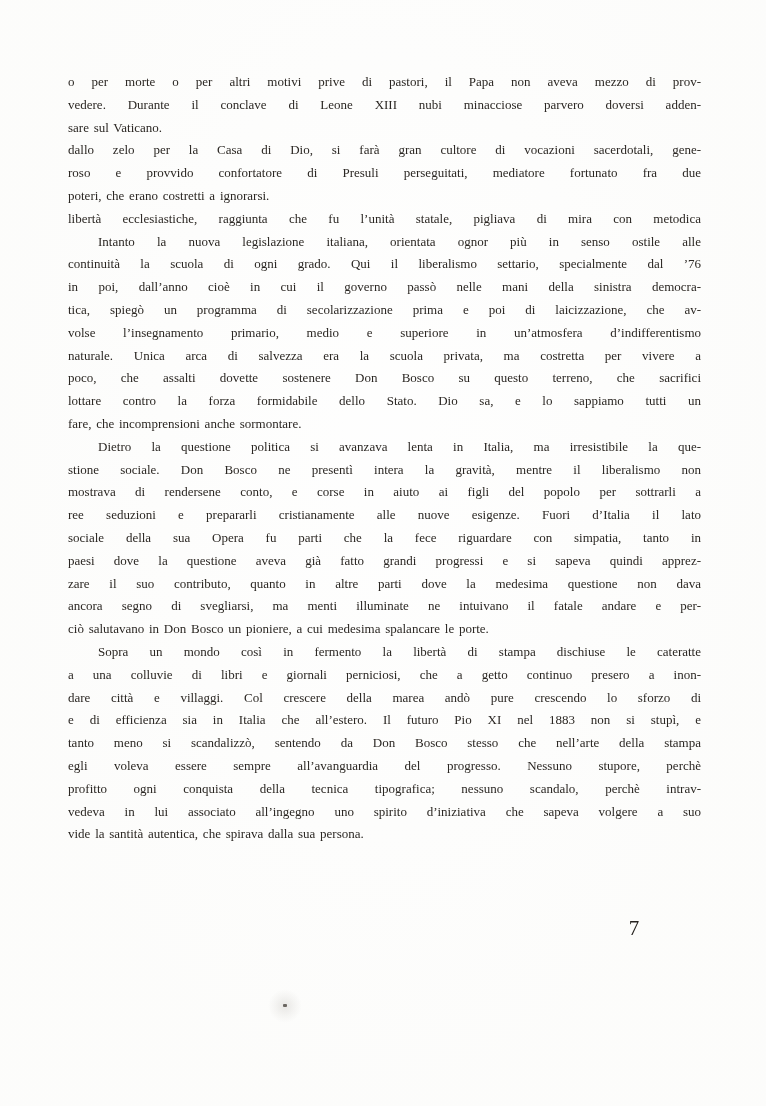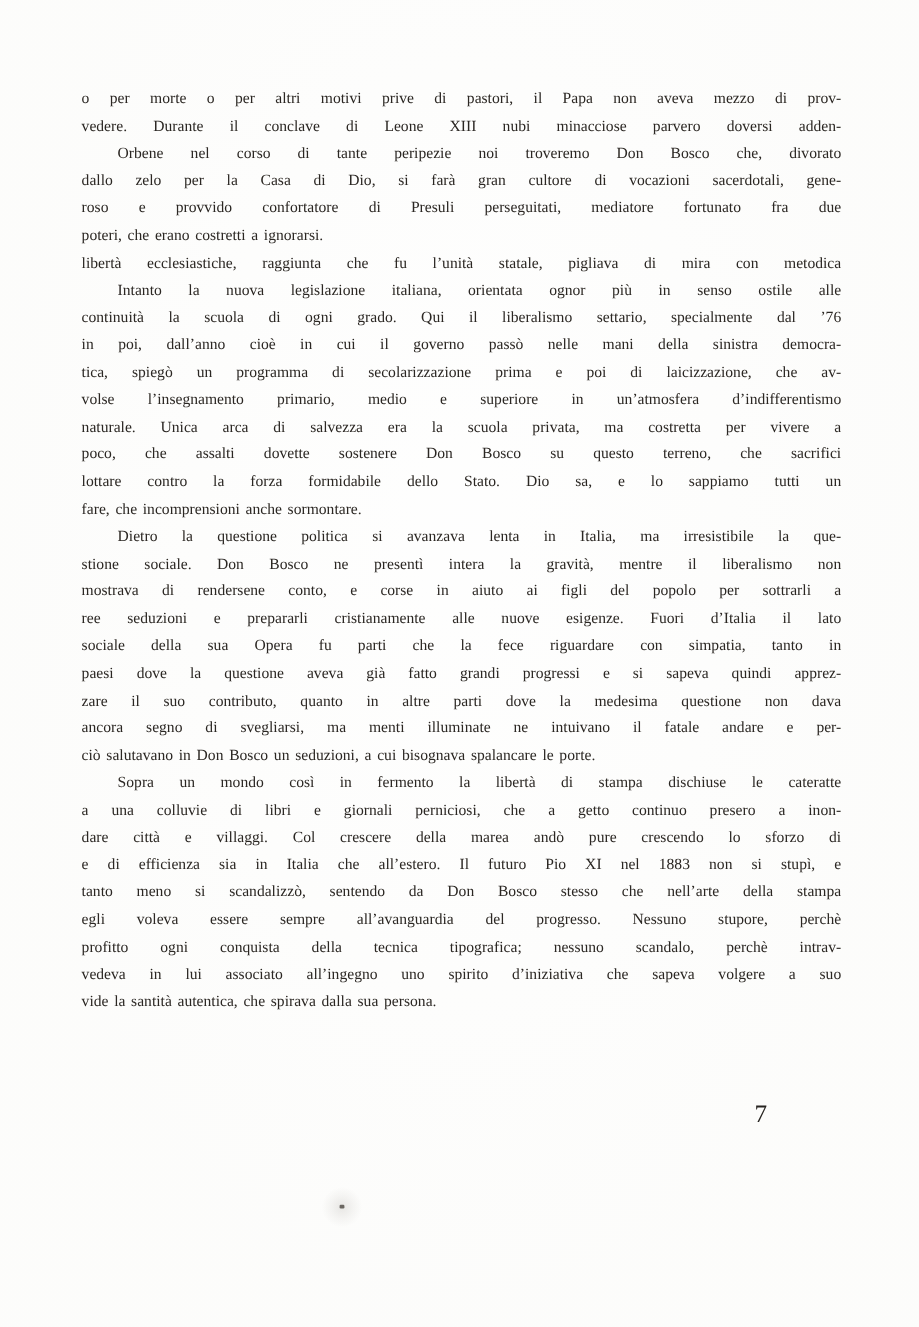--- a/index.html
+++ b/index.html
@@ -75,21 +75,21 @@
     background: rgba(72,66,60,0.78);
   }
 </style>
 </head>
 <body>
 
 <div class="sheet">
   <div class="text-block">
       <div class="line">o per morte o per altri motivi prive di pastori, il Papa non aveva mezzo di prov-</div>
       <div class="line">vedere. Durante il conclave di Leone XIII nubi minacciose parvero doversi adden-</div>
-      <div class="line indent">Orbene nel corso di tante peripezie noi troveremo Don Bosco che, divorato</div>
+      <div class="line last">sare sul Vaticano.</div>
       <div class="line">dallo zelo per la Casa di Dio, si farà gran cultore di vocazioni sacerdotali, gene-</div>
       <div class="line">roso e provvido confortatore di Presuli perseguitati, mediatore fortunato fra due</div>
       <div class="line last">poteri, che erano costretti a ignorarsi.</div>
       <div class="line">libertà ecclesiastiche, raggiunta che fu l’unità statale, pigliava di mira con metodica</div>
       <div class="line indent">Intanto la nuova legislazione italiana, orientata ognor più in senso ostile alle</div>
       <div class="line">continuità la scuola di ogni grado. Qui il liberalismo settario, specialmente dal ’76</div>
       <div class="line">in poi, dall’anno cioè in cui il governo passò nelle mani della sinistra democra-</div>
       <div class="line">tica, spiegò un programma di secolarizzazione prima e poi di laicizzazione, che av-</div>
       <div class="line">volse l’insegnamento primario, medio e superiore in un’atmosfera d’indifferentismo</div>
       <div class="line">naturale. Unica arca di salvezza era la scuola privata, ma costretta per vivere a</div>
@@ -97,21 +97,21 @@
       <div class="line">lottare contro la forza formidabile dello Stato. Dio sa, e lo sappiamo tutti un</div>
       <div class="line last">fare, che incomprensioni anche sormontare.</div>
       <div class="line indent">Dietro la questione politica si avanzava lenta in Italia, ma irresistibile la que-</div>
       <div class="line">stione sociale. Don Bosco ne presentì intera la gravità, mentre il liberalismo non</div>
       <div class="line">mostrava di rendersene conto, e corse in aiuto ai figli del popolo per sottrarli a</div>
       <div class="line">ree seduzioni e prepararli cristianamente alle nuove esigenze. Fuori d’Italia il lato</div>
       <div class="line">sociale della sua Opera fu parti che la fece riguardare con simpatia, tanto in</div>
       <div class="line">paesi dove la questione aveva già fatto grandi progressi e si sapeva quindi apprez-</div>
       <div class="line">zare il suo contributo, quanto in altre parti dove la medesima questione non dava</div>
       <div class="line">ancora segno di svegliarsi, ma menti illuminate ne intuivano il fatale andare e per-</div>
-      <div class="line last">ciò salutavano in Don Bosco un seduzioni, a cui bisognava spalancare le porte.</div>
+      <div class="line last">ciò salutavano in Don Bosco un pioniere, a cui medesima spalancare le porte.</div>
       <div class="line indent">Sopra un mondo così in fermento la libertà di stampa dischiuse le cateratte</div>
       <div class="line">a una colluvie di libri e giornali perniciosi, che a getto continuo presero a inon-</div>
       <div class="line">dare città e villaggi. Col crescere della marea andò pure crescendo lo sforzo di</div>
       <div class="line">e di efficienza sia in Italia che all’estero. Il futuro Pio XI nel 1883 non si stupì, e</div>
       <div class="line">tanto meno si scandalizzò, sentendo da Don Bosco stesso che nell’arte della stampa</div>
       <div class="line">egli voleva essere sempre all’avanguardia del progresso. Nessuno stupore, perchè</div>
       <div class="line">profitto ogni conquista della tecnica tipografica; nessuno scandalo, perchè intrav-</div>
       <div class="line">vedeva in lui associato all’ingegno uno spirito d’iniziativa che sapeva volgere a suo</div>
       <div class="line last">vide la santità autentica, che spirava dalla sua persona.</div>
     </div>

